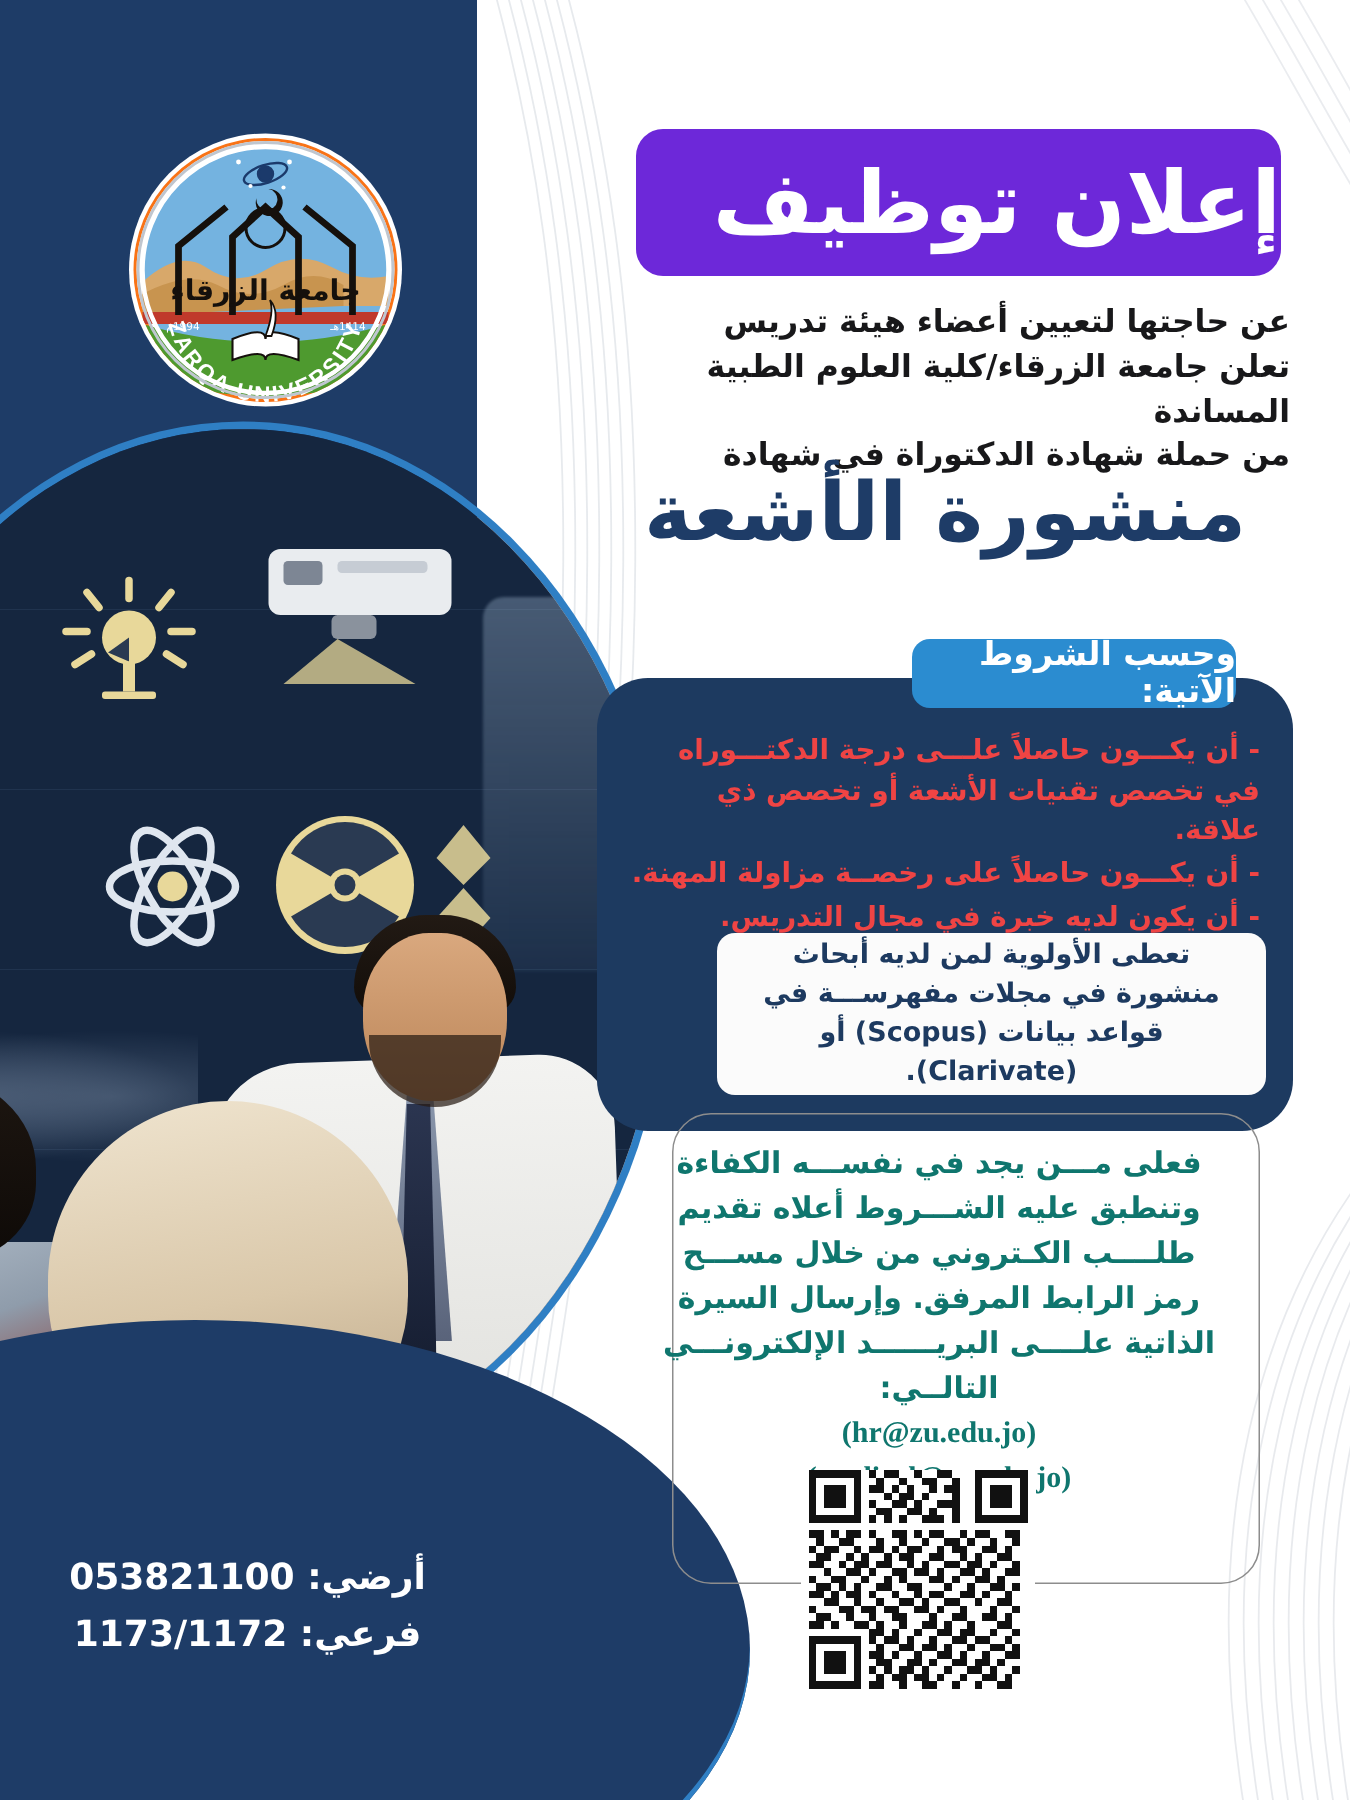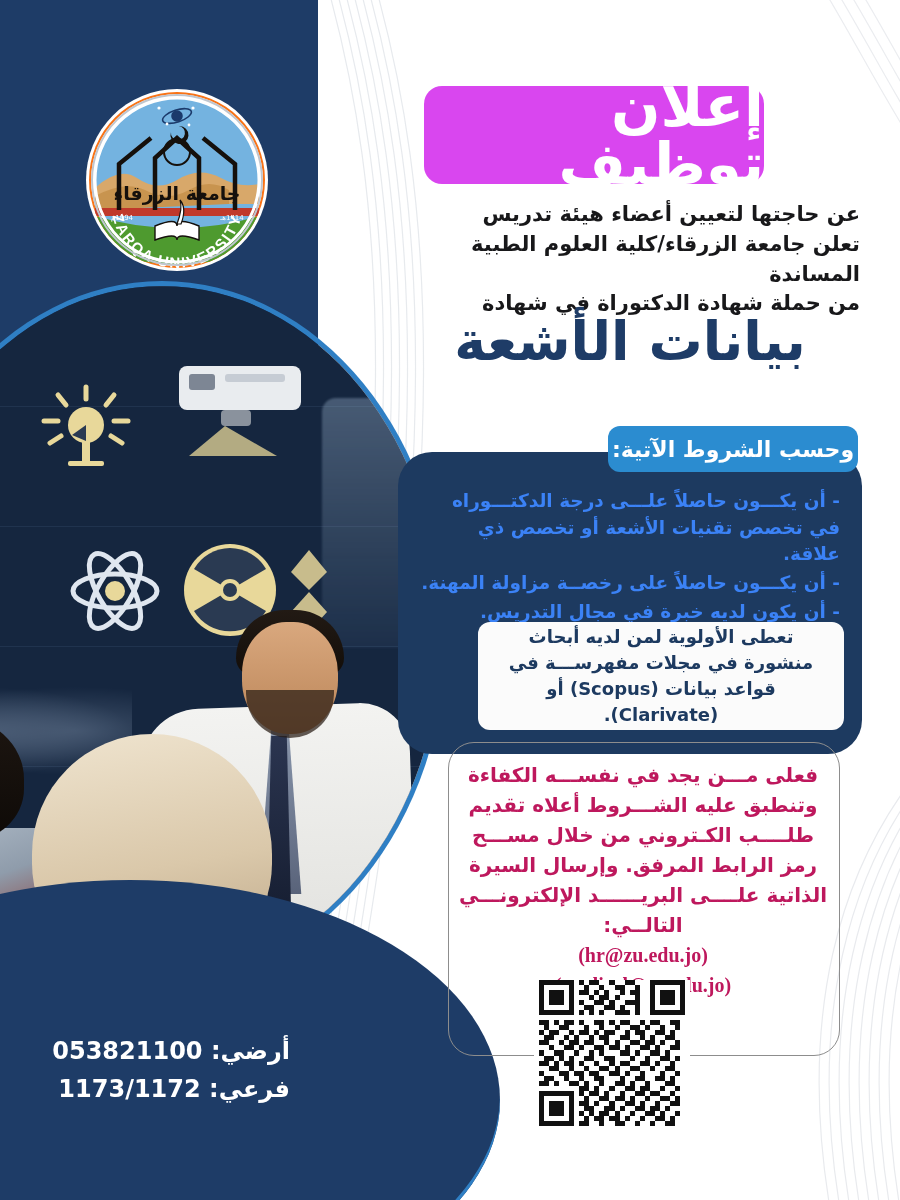--- a/index.html
+++ b/index.html
@@ -95,66 +95,66 @@
     background:linear-gradient(170deg,#efe4cf 0%,#dac8aa 55%,#b9a384 100%);}
   .stu-b-body{position:absolute;left:-34px;top:168px;width:240px;height:120px;border-radius:40px 40px 0 0;
     background:linear-gradient(180deg,#3a3a3c,#1e1e20);}
 
   
   .bottom-arc{position:absolute;left:-240px;top:880px;width:740px;height:440px;border-radius:50%;
     background:#1e3c67;box-shadow:0 -5px 0 0 #2f7fc4 inset;}
 
   
   .title-pill{
-    position:absolute;left:424px;top:86px;width:340px;height:98px;border-radius:18px;
-    background:#d946ef;display:flex;align-items:center;justify-content:flex-end;
+    position:absolute;left:424px;top:86px;width:430px;height:98px;border-radius:18px;
+    background:#6d28d9;display:flex;align-items:center;justify-content:flex-start;
   }
   .title-pill span{color:#ffffff;font-size:58px;font-weight:700;letter-spacing:-1px;line-height:1;}
 
   
   .intro{position:absolute;left:390px;top:200px;width:470px;text-align:right;color:#18181a;}
   .intro div{font-size:21px;font-weight:700;line-height:1.42;}
 
   .major{position:absolute;left:400px;top:310px;width:460px;text-align:center;}
   .major span{color:#1e3c67;font-size:54px;font-weight:800;letter-spacing:1px;}
 
   
   .cond-panel{
     position:absolute;left:398px;top:452px;width:464px;height:302px;
     background:#1d3a60;border-radius:34px 34px 34px 34px;
   }
   .cond-pill{
-    position:absolute;left:608px;top:426px;width:250px;height:46px;border-radius:12px;
+    position:absolute;left:608px;top:426px;width:216px;height:46px;border-radius:12px;
     background:#2b8cd0;display:flex;align-items:center;justify-content:center;
   }
   .cond-pill span{color:#ffffff;font-size:22px;font-weight:700;}
   .cond-list{position:absolute;left:420px;top:488px;width:420px;text-align:right;}
-  .cond-list li{color:#3b82f6;font-size:18.5px;font-weight:600;line-height:1.44;list-style:none;margin:0 0 2px 0;}
+  .cond-list li{color:#ef4444;font-size:18.5px;font-weight:600;line-height:1.44;list-style:none;margin:0 0 2px 0;}
   .cond-list ul{margin:0;padding:0;}
 
   .priority-box{
     position:absolute;left:478px;top:622px;width:366px;height:108px;border-radius:12px;
     background:#fbfbfb;display:flex;align-items:center;justify-content:center;
   }
   .priority-box div{color:#1d3a60;font-size:18px;font-weight:700;line-height:1.45;text-align:center;padding:0 14px;}
 
   
   .apply-box{
     position:absolute;left:448px;top:742px;width:390px;height:312px;border-radius:26px;
     border:1px solid #8d8d8d;background:transparent;
   }
-  .apply-text{position:absolute;left:452px;top:760px;width:382px;text-align:center;color:#be185d;}
+  .apply-text{position:absolute;left:435px;top:760px;width:382px;text-align:center;color:#0f766e;}
   .apply-text p{margin:0;font-size:20px;font-weight:700;line-height:1.5;}
   .apply-mail{margin-top:4px;font-size:21px;font-weight:600;font-family:Liberation Serif, serif;direction:ltr;}
 
   .qr{position:absolute;left:534px;top:980px;width:156px;height:146px;background:#ffffff;}
   .qr svg{display:block;width:156px;height:146px;}
 
   
-  .phones{position:absolute;left:40px;top:1032px;width:250px;text-align:right;color:#ffffff;}
+  .phones{position:absolute;left:40px;top:1032px;width:250px;text-align:center;color:#ffffff;}
   .phones div{font-size:24px;font-weight:700;line-height:1.6;letter-spacing:.5px;}
 </style>
 </head>
 <body>
 
 <div id="poster">
 
   <div class="navy-col"></div>
 
   <svg class="swoosh-left" viewBox="0 0 130 1010" fill="none">
@@ -337,21 +337,21 @@
     <span>إعلان توظيف</span>
   </div>
 
   <div class="intro">
     <div>عن حاجتها لتعيين أعضاء هيئة تدريس</div>
     <div>تعلن جامعة الزرقاء/كلية العلوم الطبية المساندة</div>
     <div>من حملة شهادة الدكتوراة في شهادة</div>
   </div>
 
   <div class="major">
-    <span>بيانات الأشعة</span>
+    <span>منشورة الأشعة</span>
   </div>
 
   <div class="cond-panel"></div>
   <div class="cond-pill">
     <span>وحسب الشروط الآتية:</span>
   </div>
   <div class="cond-list">
     <ul>
       <li>- أن يكـــون حاصلاً علـــى درجة الدكتـــوراه في تخصص تقنيات الأشعة أو تخصص ذي علاقة.</li>
       <li>- أن يكـــون حاصلاً على رخصــة مزاولة المهنة.</li>

